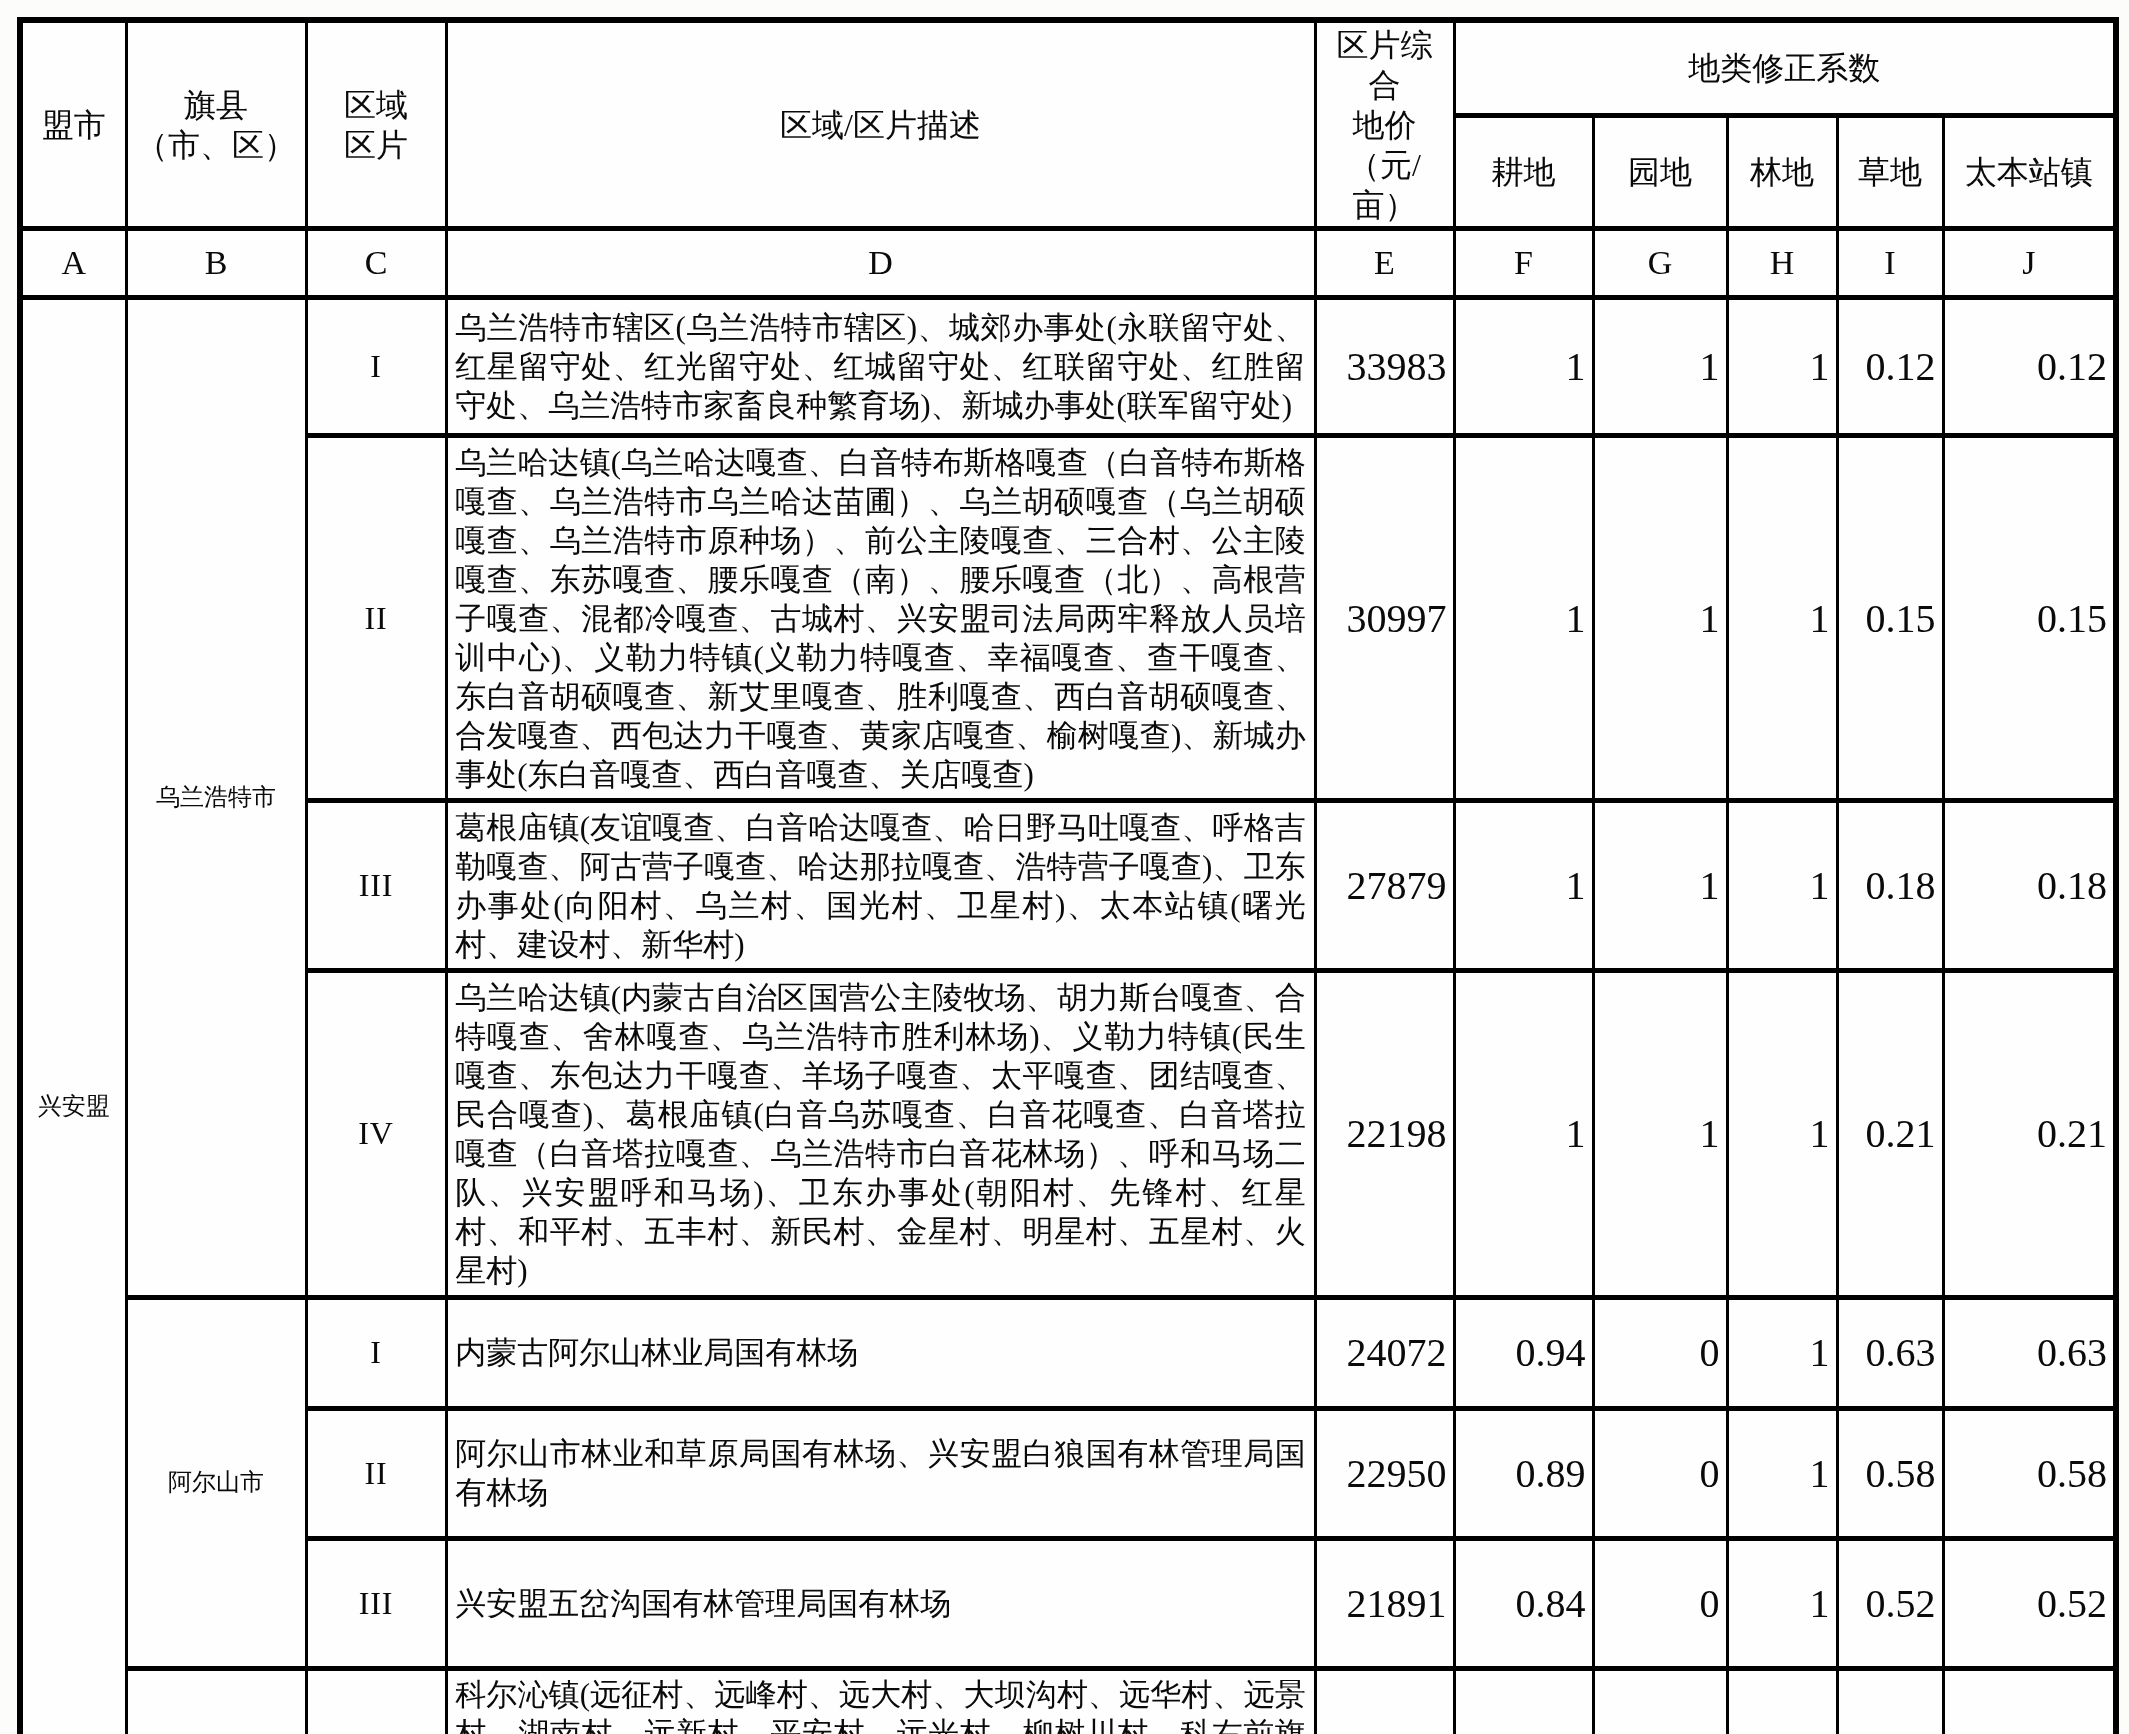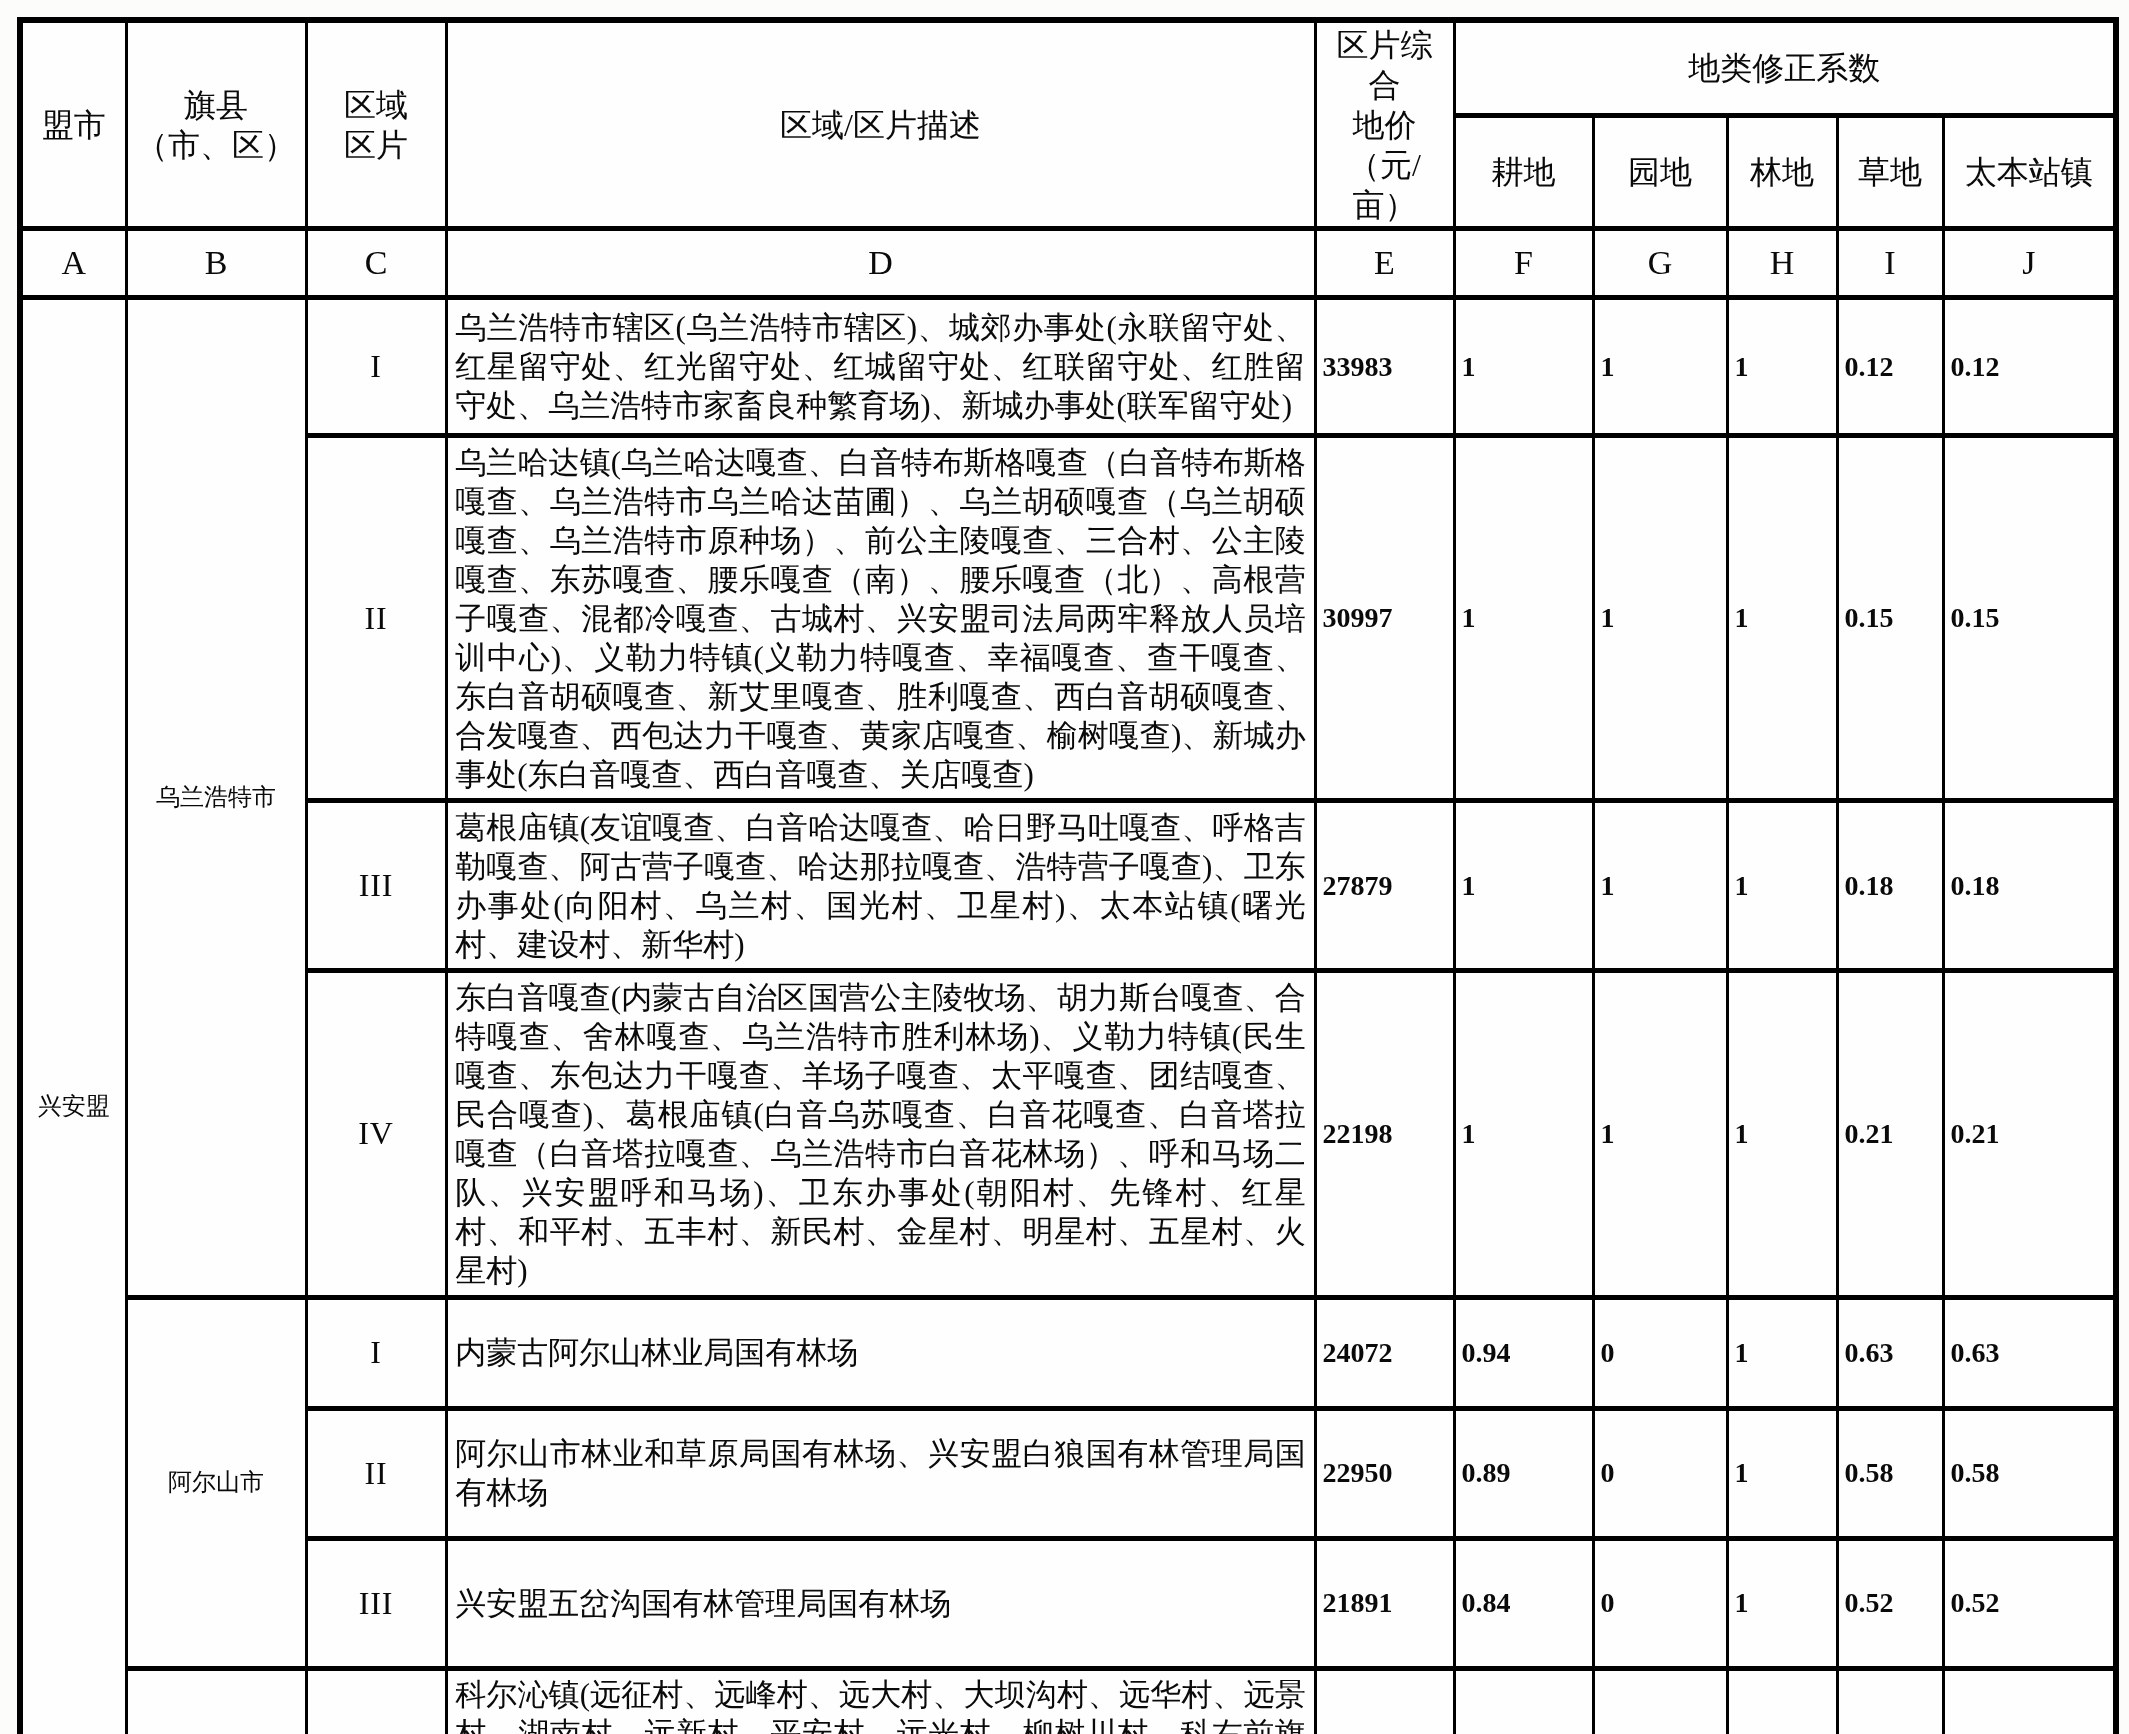--- a/index.html
+++ b/index.html
@@ -54,23 +54,22 @@
     font-size: 32px;
     letter-spacing: 0.8px;
   }
   td.cell-desc {
     text-align: justify;
     font-size: 31px;
     line-height: 39px;
     padding: 4.6px 7.7px;
   }
   td.cell-num {
-    text-align: left;
-    font-size: 28px;
-    font-weight: bold;
+    text-align: right;
+    font-size: 40px;
   }
   tr.hrow-1 { height: 67px; }
   tr.hrow-2 { height: 80px; }
   tr.lrow   { height: 69px; }
   tr.r0 { height: 138px; }
   tr.r1 { height: 314px; }
   tr.r2 { height: 169px; }
   tr.r3 { height: 268px; }
   tr.r4 { height: 111px; }
   tr.r5 { height: 130px; }
@@ -160,21 +159,21 @@
       <td class="cell-num">27879</td>
       <td class="cell-num">1</td>
       <td class="cell-num">1</td>
       <td class="cell-num">1</td>
       <td class="cell-num">0.18</td>
       <td class="cell-num">0.18</td>
     </tr>
 
     <tr class="r3">
       <td class="cell-zone">IV</td>
-      <td class="cell-desc">东白音嘎查(内蒙古自治区国营公主陵牧场、胡力斯台嘎查、合特嘎查、舍林嘎查、乌兰浩特市胜利林场)、义勒力特镇(民生嘎查、东包达力干嘎查、羊场子嘎查、太平嘎查、团结嘎查、民合嘎查)、葛根庙镇(白音乌苏嘎查、白音花嘎查、白音塔拉嘎查（白音塔拉嘎查、乌兰浩特市白音花林场）、呼和马场二队、兴安盟呼和马场)、卫东办事处(朝阳村、先锋村、红星村、和平村、五丰村、新民村、金星村、明星村、五星村、火星村)</td>
+      <td class="cell-desc">乌兰哈达镇(内蒙古自治区国营公主陵牧场、胡力斯台嘎查、合特嘎查、舍林嘎查、乌兰浩特市胜利林场)、义勒力特镇(民生嘎查、东包达力干嘎查、羊场子嘎查、太平嘎查、团结嘎查、民合嘎查)、葛根庙镇(白音乌苏嘎查、白音花嘎查、白音塔拉嘎查（白音塔拉嘎查、乌兰浩特市白音花林场）、呼和马场二队、兴安盟呼和马场)、卫东办事处(朝阳村、先锋村、红星村、和平村、五丰村、新民村、金星村、明星村、五星村、火星村)</td>
       <td class="cell-num">22198</td>
       <td class="cell-num">1</td>
       <td class="cell-num">1</td>
       <td class="cell-num">1</td>
       <td class="cell-num">0.21</td>
       <td class="cell-num">0.21</td>
     </tr>
 
     <tr class="r4">
       <td class="cell-county" rowspan="3">阿尔山市</td>

